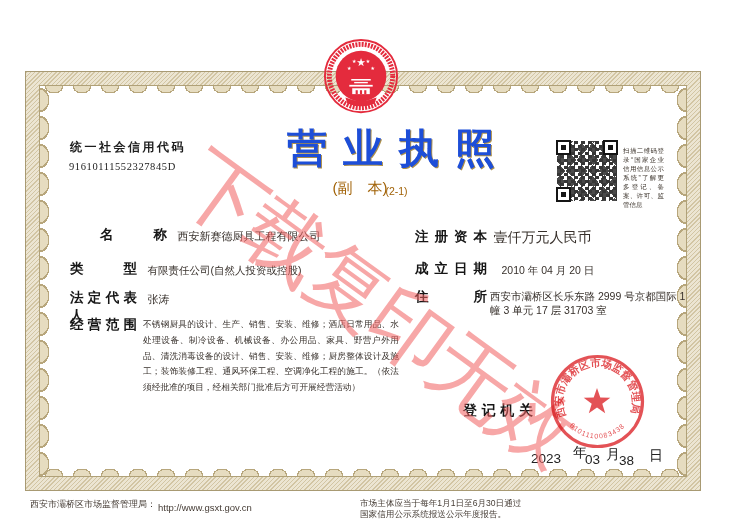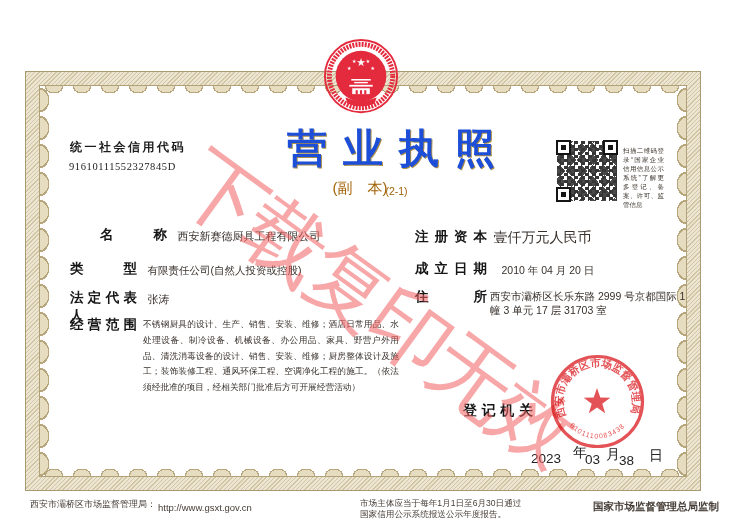--- a/index.html
+++ b/index.html
@@ -208,15 +208,14 @@
 
   <div class="watermark">下载复印无效</div>
 
   <div class="foot foot-left">
     <span>西安市灞桥区市场监督管理局：</span><span class="url">http://www.gsxt.gov.cn</span>
   </div>
   <div class="foot foot-mid">
     <div>市场主体应当于每年1月1日至6月30日通过</div>
     <div>国家信用公示系统报送公示年度报告。</div>
   </div>
-  <div class="foot foot-right">国家市场监督管理总局监制</div>
 
 </div>
 
 </body></html>

